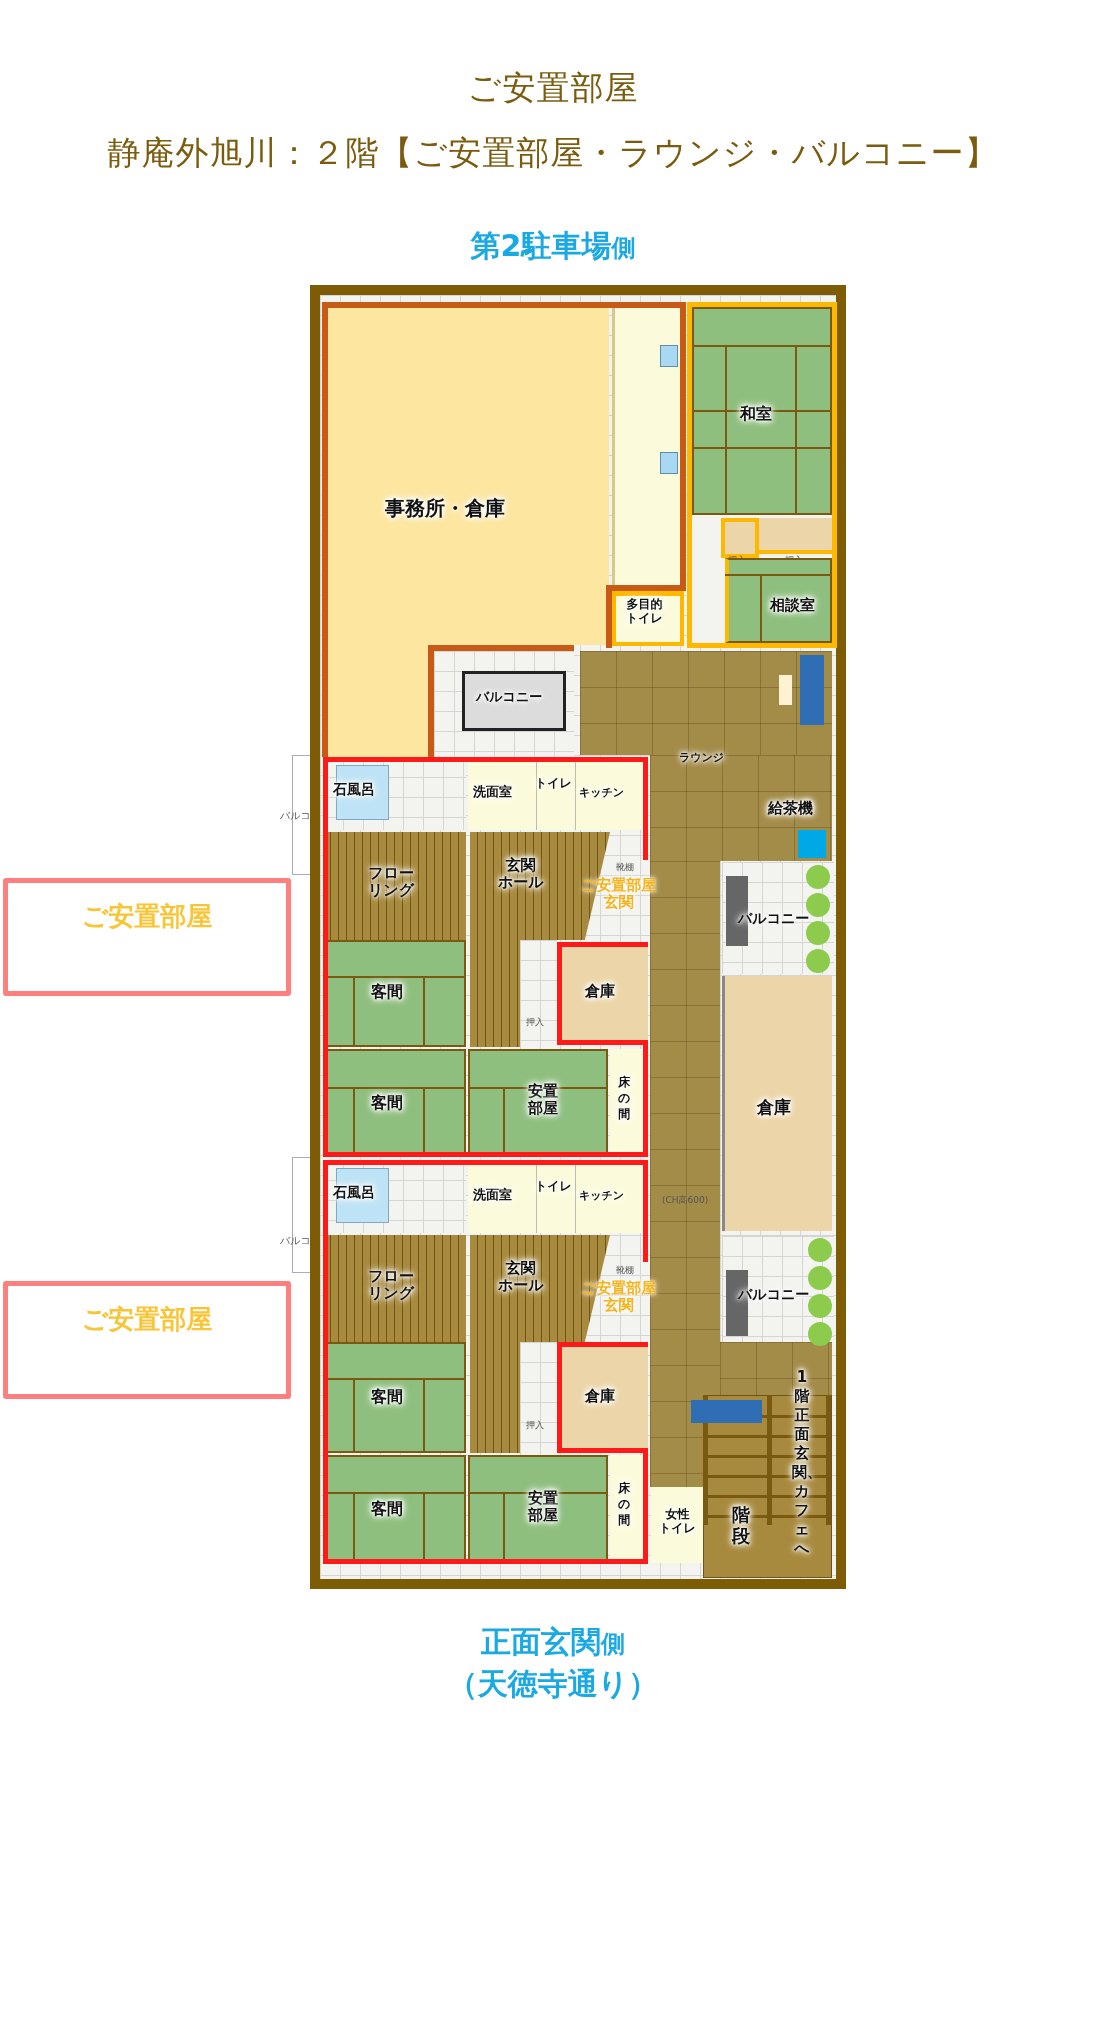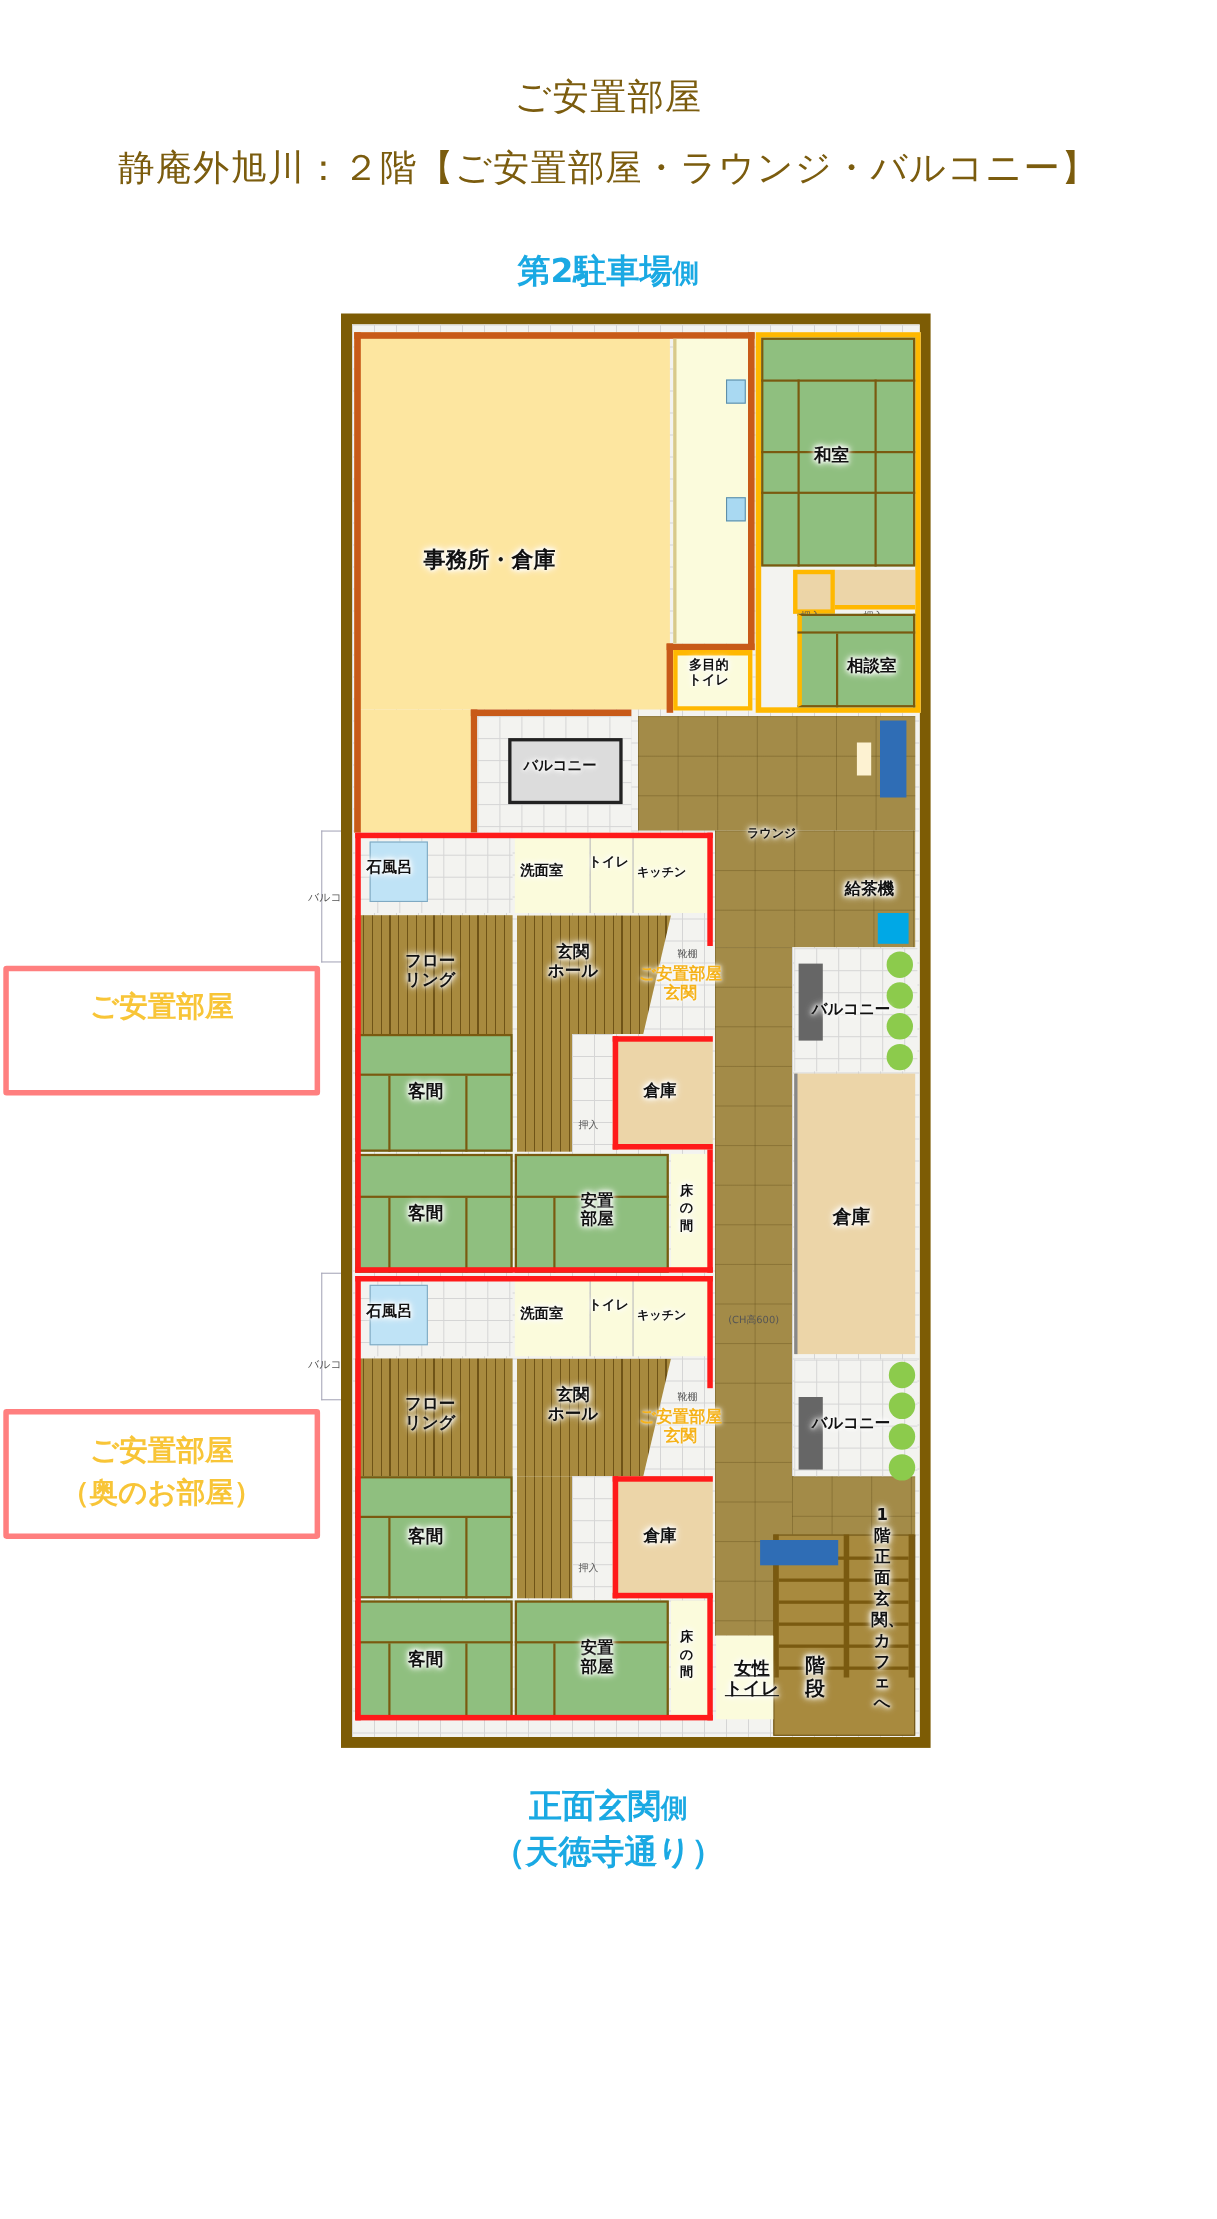--- a/index.html
+++ b/index.html
@@ -40,21 +40,20 @@
 
 <div class="side" style="top:226px;font-size:30px;">
   <span>第2駐車場</span><span class="small">側</span>
 </div>
 
 <div class="legend-box" style="top:878px;height:118px;">
   <div>ご安置部屋</div>
 </div>
 <div class="legend-box" style="top:1281px;height:118px;">
   <div>ご安置部屋</div>
-  <div>（奥のお部屋）</div>
 </div>
 
 <div class="abs" style="left:292px;top:755px;width:22px;height:120px;border:1px solid #aab;border-right:none;"></div>
 <div class="tiny" style="left:280px;top:785px;font-size:10px;">バルコ</div>
 <div class="abs" style="left:292px;top:1157px;width:22px;height:116px;border:1px solid #aab;border-right:none;"></div>
 <div class="tiny" style="left:280px;top:1210px;font-size:10px;">バルコ</div>
 
 <div class="abs" style="left:310px;top:285px;width:536px;height:304px;"></div>
 
 <div class="abs" style="left:310px;top:285px;width:536px;height:1304px;border:10px solid #7d5c05;background:#ffffff;"></div>
@@ -145,21 +144,21 @@
 <div class="stair-tread" style="left:708px;top:1435px;width:118px;"></div>
 <div class="stair-tread" style="left:708px;top:1455px;width:118px;"></div>
 <div class="stair-tread" style="left:708px;top:1475px;width:118px;"></div>
 <div class="stair-tread" style="left:708px;top:1495px;width:118px;"></div>
 <div class="stair-tread" style="left:708px;top:1515px;width:118px;"></div>
 <div class="abs" style="left:691px;top:1400px;width:71px;height:23px;background:#2f6db5;"></div>
 <div class="lbl" style="left:730px;top:1505px;font-size:18px;width:22px;white-space:normal;word-break:break-all;">階段</div>
 <div class="lbl" style="left:792px;top:1368px;font-size:15px;width:20px;white-space:normal;word-break:break-all;line-height:19px;text-align:center;">1階正面玄関、カフェへ</div>
 
 <div class="abs cream" style="left:651px;top:1487px;width:52px;height:76px;"></div>
-<div class="lbl" style="left:659px;top:1508px;font-size:16px;text-decoration:underline;">
+<div class="lbl" style="left:659px;top:1508px;font-size:12px;">
   <div>女性</div>
     <div>トイレ</div>
 </div>
 
 <div class="abs" style="left:323px;top:757px;width:325px;height:400px;">
 
   <div class="abs grid" style="left:0;top:0;width:143px;height:73px;"></div>
   <div class="abs" style="left:13px;top:8px;width:53px;height:55px;background:#bfe3f6;border:1px solid #7fa9c2;"></div>
   <div class="lbl" style="left:10px;top:24px;font-size:14px;">石風呂</div>
   <div class="abs cream" style="left:145px;top:0;width:68px;height:73px;"></div>

